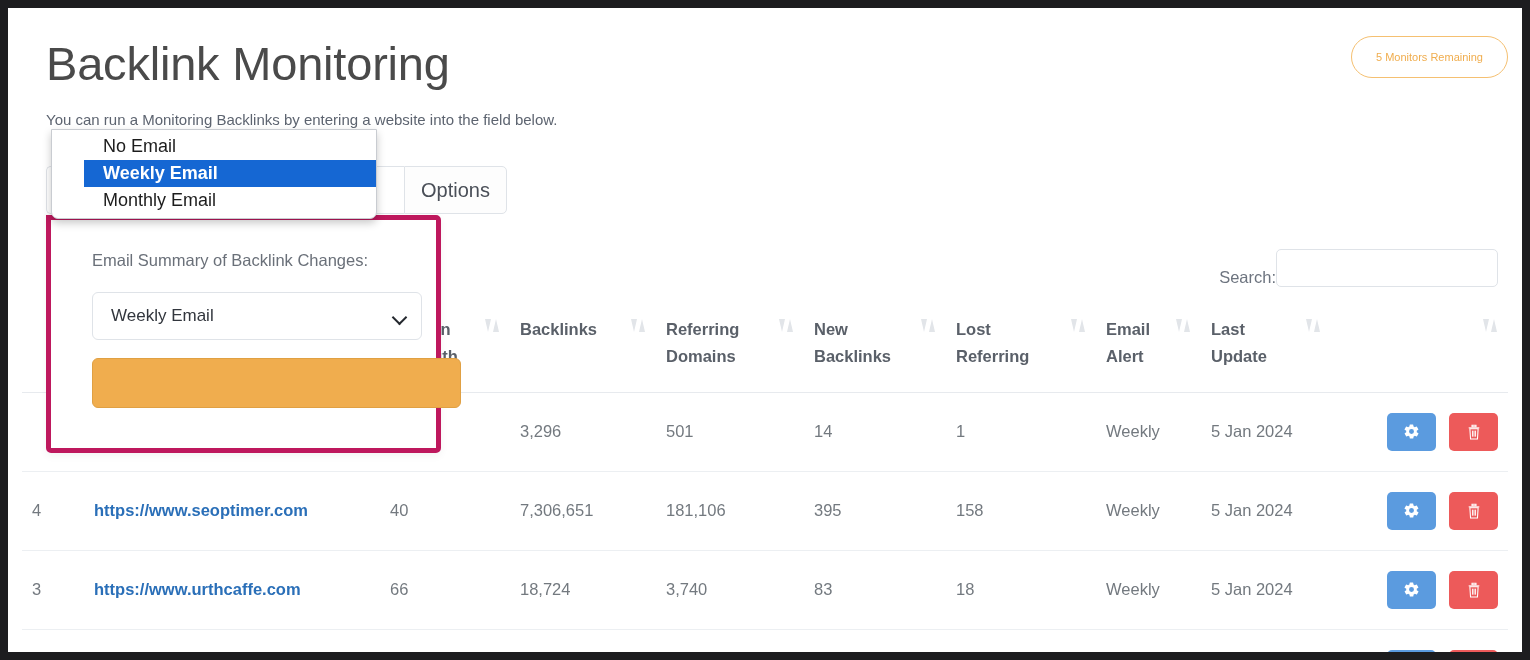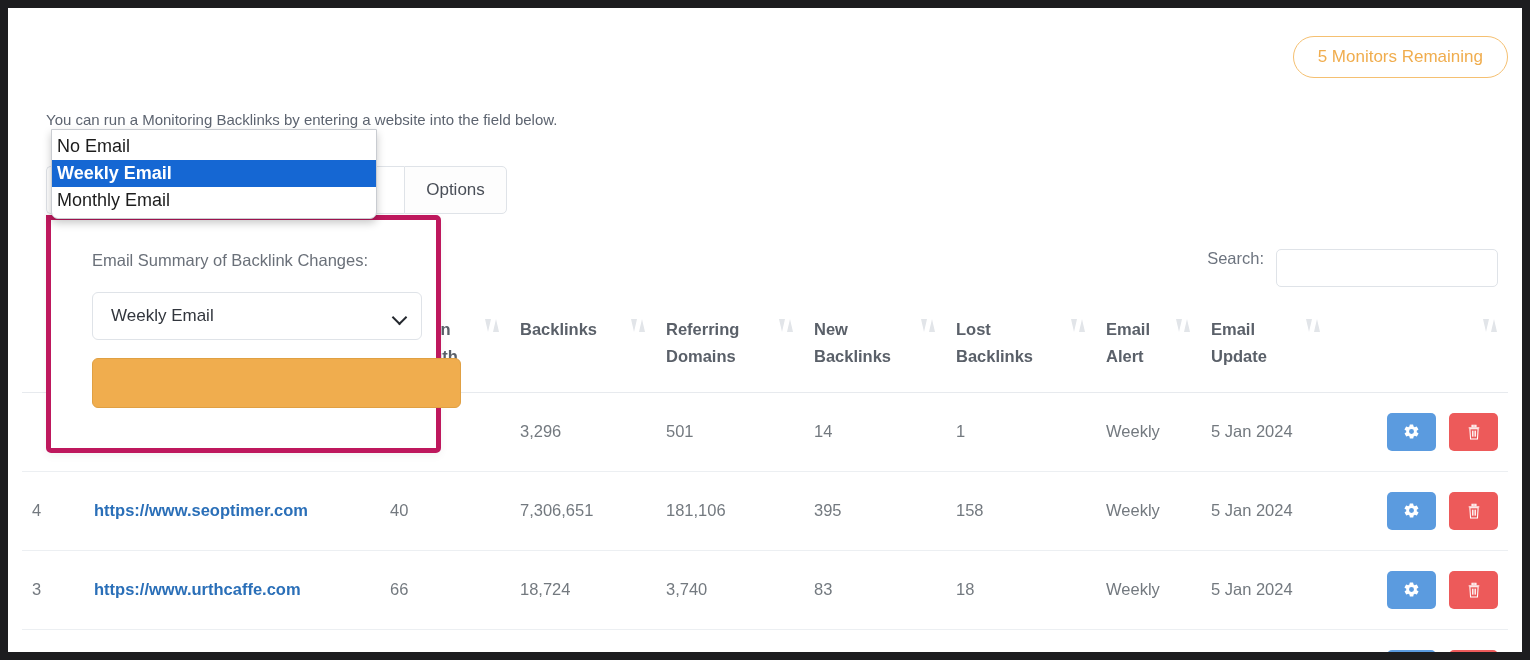--- a/index.html
+++ b/index.html
@@ -36,21 +36,21 @@
 
   #monitors-badge {
     position: absolute;
     right: 14px;
     top: 28px;
     height: 42px;
     padding: 0 24px;
     border: 1.5px solid #f5c071;
     border-radius: 21px;
     color: #f0ad4e;
-    font-size: 17px;
+    font-size: 11px;
     display: flex;
     align-items: center;
     justify-content: flex-end;
     background: #ffffff;
     white-space: nowrap;
   }
 
   #page-subtitle {
     position: absolute;
     left: 38px;
@@ -83,21 +83,21 @@
     outline: none;
   }
   #url-input::placeholder { color: #a3a9b3; }
   #options-button {
     width: 103px;
     height: 48px;
     border: 1px solid #dfe3e8;
     border-radius: 0 5px 5px 0;
     background: #fdfdfd;
     color: #4a4f58;
-    font-size: 17px;
+    font-size: 20px;
     font-family: "Liberation Sans", sans-serif;
     cursor: pointer;
     display: flex;
     align-items: center;
     justify-content: center;
   }
 
   
   #options-panel {
     position: absolute;
@@ -178,40 +178,40 @@
     background: #ffffff;
     border: 1px solid #c9ccd1;
     border-radius: 0 0 7px 7px;
     padding: 3px 0 4px 0;
     z-index: 60;
     box-shadow: 0 4px 9px rgba(0,0,0,0.22);
   }
   .option-item {
     height: 27px;
     line-height: 27px;
-    padding: 0 0 0 5px;
+    padding: 0 0 0 19px;
     font-size: 18px;
     color: #1c1c1c;
     white-space: nowrap;
     cursor: default;
+    margin-left: 32px;
   }
   .option-item.selected {
     background: #1567d3;
     color: #ffffff;
     font-weight: 600;
   }
 
   
   #search-wrap {
     position: absolute;
     right: 24px;
     top: 241px;
     display: flex;
-    align-items: flex-start;
-    gap: 12px;
+    align-items: flex-end;
   }
   #search-label {
     font-size: 16.5px;
     color: #6d747f;
     white-space: nowrap;
   }
   #search-input {
     width: 222px;
     height: 38px;
     border: 1px solid #dfe3e8;
@@ -318,20 +318,21 @@
   .c-lb { width: 150px; }
   .c-ea { width: 105px; }
   .c-lu { width: 130px; }
   .c-act { width: 177px; }
 </style>
 </head>
 <body>
 
 <div id="frame">
 
+  <h1 id="page-title">Backlink Monitoring</h1>
 
   <div id="monitors-badge">
     <span>5 Monitors Remaining</span>
   </div>
 
   <p id="page-subtitle">You can run a Monitoring Backlinks by entering a website into the field below.</p>
 
   <div id="url-group">
     <input id="url-input" type="text" placeholder="https://example.com" style="">
     <button id="options-button">Options</button>
@@ -395,33 +396,33 @@
           </div>
         </th>
         <th>
           <div class="th-inner">
             <span class="th-text">New Backlinks</span>
             <span class="sort-icon"></span>
           </div>
         </th>
         <th>
           <div class="th-inner">
-            <span class="th-text">Lost Backlinks</span>
+            <span class="th-text">Lost Referring</span>
             <span class="sort-icon"></span>
           </div>
         </th>
         <th>
           <div class="th-inner">
             <span class="th-text">Email Alert</span>
             <span class="sort-icon"></span>
           </div>
         </th>
         <th>
           <div class="th-inner">
-            <span class="th-text">Email Update</span>
+            <span class="th-text">Last Update</span>
             <span class="sort-icon"></span>
           </div>
         </th>
         <th>
           <div class="th-inner" style="justify-content:flex-end">
             <span class="sort-icon"></span>
           </div>
         </th>
       </tr>
     </thead>

